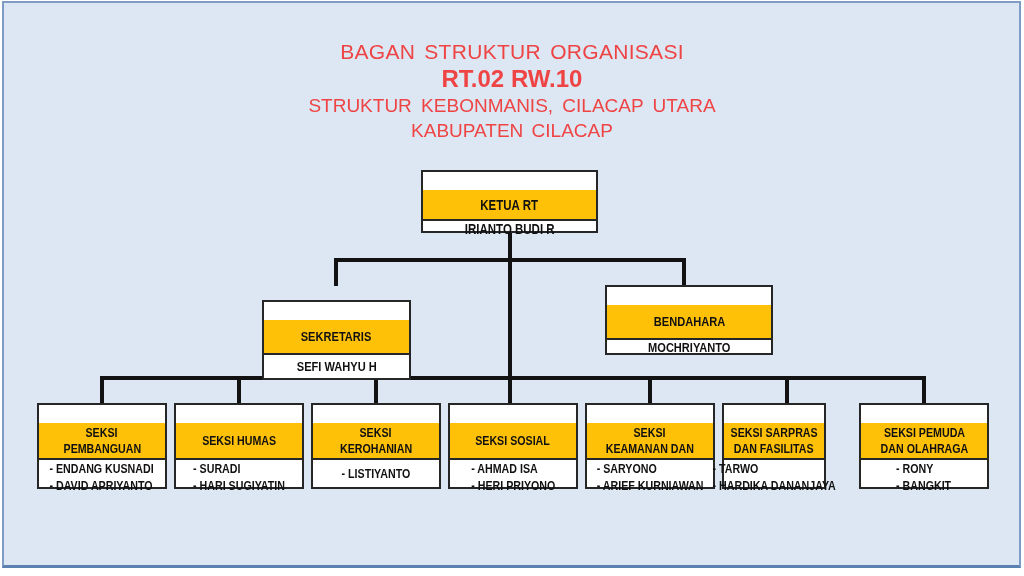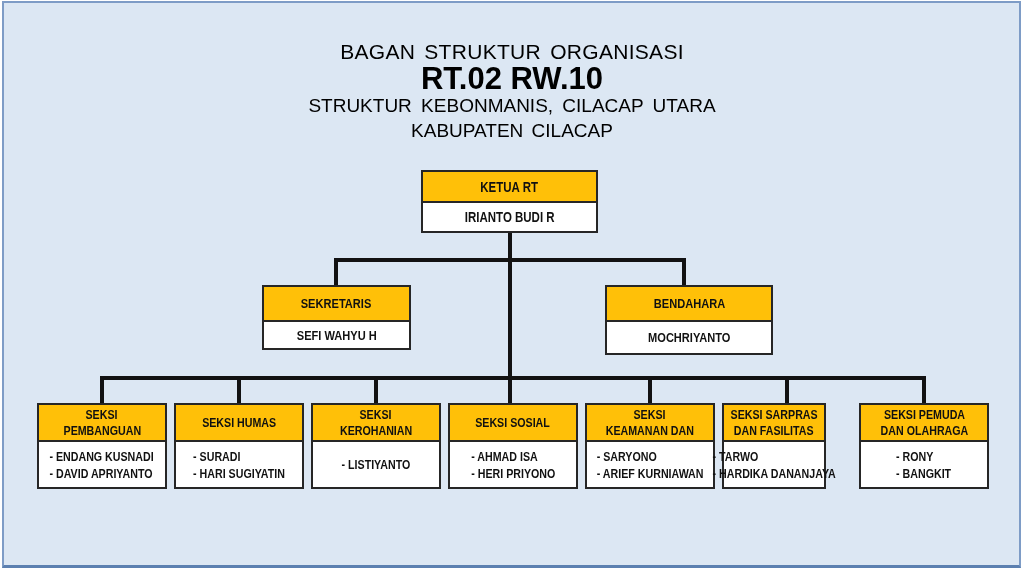--- a/index.html
+++ b/index.html
@@ -8,36 +8,36 @@
     font-family:"Liberation Sans","DejaVu Sans",sans-serif;
     color:#111;
   }
   .frame{
     position:absolute;left:2px;top:1px;right:3px;bottom:8px;
     background:var(--bg,#dce7f3);
     border:2px solid var(--frame,#7e9cc6);
     border-bottom:3px solid #5c80b0;
   }
   
-  .title{position:absolute;left:0;right:0;top:40px;text-align:center;color:#000000;}
+  .title{position:absolute;left:0;right:0;top:40px;text-align:center;color:#ef4444;}
   .t1{font-size:21px;line-height:24px;word-spacing:3px;letter-spacing:.3px;}
-  .t2{font-size:31px;line-height:29px;font-weight:bold;}
+  .t2{font-size:24px;line-height:29px;font-weight:bold;}
   .t3{font-size:19px;line-height:26px;word-spacing:4px;}
   .t4{font-size:19px;line-height:24px;word-spacing:3px;}
   
   .line{position:absolute;background:var(--line,#121212);}
   
   .box{
     position:absolute;background:#ffffff;border:2px solid #262626;
     display:flex;flex-direction:column;box-sizing:border-box;
   }
   .hd{
     background:var(--accent,#ffc008);border-bottom:2px solid #262626;
     display:flex;flex-direction:column;align-items:center;justify-content:center;
-    font-weight:bold;text-align:center;flex:0 0 auto;
+    font-weight:bold;text-align:center;flex:0 0 auto;margin-top:18px;
   }
   .bd{
     flex:1 1 auto;display:flex;flex-direction:column;
     align-items:center;justify-content:center;font-weight:bold;
   }
   .txt{transform:scaleX(.82);transform-origin:50% 50%;white-space:nowrap;}
   
   .box.root .hd{height:29px;font-size:14px;}
   .box.root .bd{font-size:14px;}
   
@@ -76,21 +76,21 @@
 
   <div class="box root" style="left:421px;top:170px;width:177px;height:63px;">
     <div class="hd">
       <span class="txt">KETUA RT</span>
     </div>
     <div class="bd">
       <span class="txt">IRIANTO BUDI R</span>
     </div>
   </div>
 
-  <div class="box l2" style="left:262px;top:285px;width:149px;height:65px;">
+  <div class="box l2" style="left:262px;top:300px;width:149px;height:80px;">
     <div class="hd">
       <span class="txt">SEKRETARIS</span>
     </div>
     <div class="bd">
       <span class="txt">SEFI WAHYU H</span>
     </div>
   </div>
 
   <div class="box l2" style="left:605px;top:285px;width:168px;height:70px;">
     <div class="hd">

